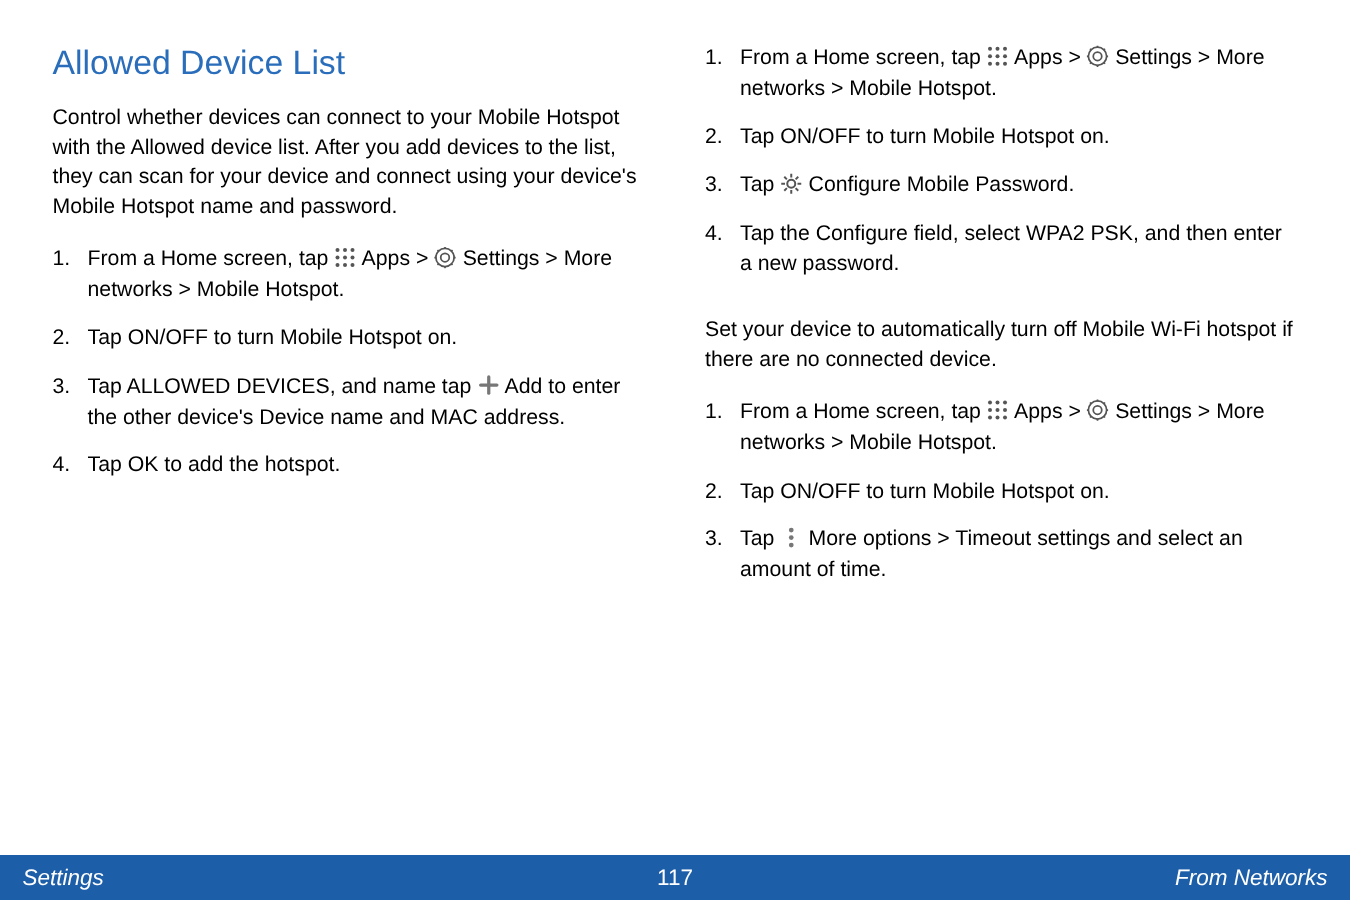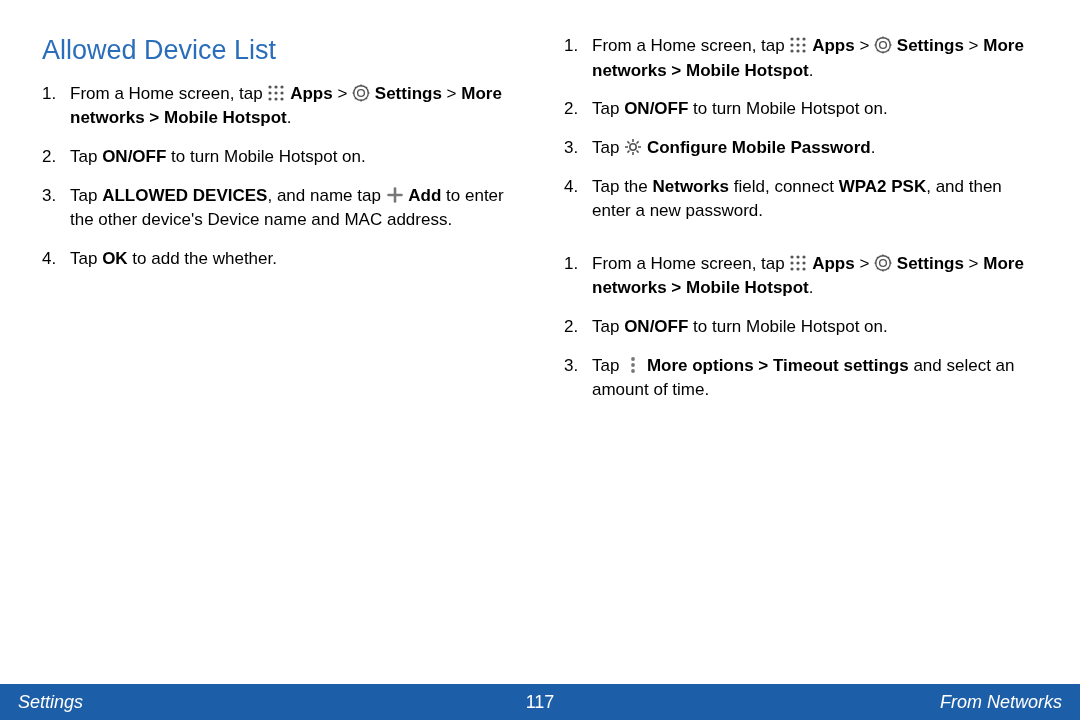--- a/index.html
+++ b/index.html
@@ -39,21 +39,21 @@
     padding-left: 28px;
     line-height: 1.45;
     margin-bottom: 14px;
   }
   ol > li::before {
     content: counter(step) ".";
     position: absolute;
     left: 0;
     top: 0;
   }
-  b { font-weight: 700; }
+  b { font-weight: 400; }
   .icon {
     display: inline-block;
     vertical-align: -3px;
     width: 18px;
     height: 18px;
   }
   .footer {
     position: absolute;
     bottom: 0;
     left: 0;
@@ -76,20 +76,21 @@
   }
   .sect { margin-bottom: 28px; }
 </style>
 </head>
 <body>
 
 <div class="page">
   <div class="col">
     <div class="sect">
       <h2 class="section-title">Allowed Device List</h2>
+      <p class="intro">Control whether devices can connect to your Mobile Hotspot with the Allowed device list. After you add devices to the list, they can scan for your device and connect using your device's Mobile Hotspot name and password.</p>
       <ol>
         <li>
           <span>From a Home screen, tap </span><span class="icon"><svg viewBox="0 0 18 18">
                 <g fill="#555">
                   <circle cx="3" cy="3" r="1.6"></circle>
                   <circle cx="9" cy="3" r="1.6"></circle>
                   <circle cx="15" cy="3" r="1.6"></circle>
                   <circle cx="3" cy="9" r="1.6"></circle>
                   <circle cx="9" cy="9" r="1.6"></circle>
                   <circle cx="15" cy="9" r="1.6"></circle>
@@ -117,21 +118,21 @@
         </li>
         <li>
           <span>Tap </span><b>ALLOWED DEVICES</b><span>, and name tap </span><span class="icon"><svg viewBox="0 0 18 18">
                 <g stroke="#777" stroke-width="2.6" stroke-linecap="round">
                   <line x1="9" y1="2.5" x2="9" y2="15.5"></line>
                   <line x1="2.5" y1="9" x2="15.5" y2="9"></line>
                 </g>
               </svg></span> <b>Add</b><span> to enter the other device's Device name and MAC address.</span>
         </li>
         <li>
-          <span>Tap </span><b>OK</b><span> to add the whether.</span>
+          <span>Tap </span><b>OK</b><span> to add the hotspot.</span>
         </li>
       </ol>
     </div>
   </div>
 
   <div class="col">
     <div class="sect">
       <ol>
         <li>
           <span>From a Home screen, tap </span><span class="icon"><svg viewBox="0 0 18 18">
@@ -173,26 +174,27 @@
                   <line x1="1" y1="9" x2="4" y2="9"></line>
                   <line x1="14" y1="9" x2="17" y2="9"></line>
                   <line x1="3.4" y1="3.4" x2="5.5" y2="5.5"></line>
                   <line x1="12.5" y1="12.5" x2="14.6" y2="14.6"></line>
                   <line x1="3.4" y1="14.6" x2="5.5" y2="12.5"></line>
                   <line x1="12.5" y1="5.5" x2="14.6" y2="3.4"></line>
                 </g>
               </svg></span> <b>Configure Mobile Password</b><span>.</span>
         </li>
         <li>
-          <span>Tap the </span><b>Networks</b><span> field, connect </span><b>WPA2 PSK</b><span>, and then enter a new password.</span>
+          <span>Tap the </span><b>Configure</b><span> field, select </span><b>WPA2 PSK</b><span>, and then enter a new password.</span>
         </li>
       </ol>
     </div>
 
     <div class="sect">
+      <p class="intro">Set your device to automatically turn off Mobile Wi-Fi hotspot if there are no connected device.</p>
       <ol>
         <li>
           <span>From a Home screen, tap </span><span class="icon"><svg viewBox="0 0 18 18">
                 <g fill="#555">
                   <circle cx="3" cy="3" r="1.6"></circle>
                   <circle cx="9" cy="3" r="1.6"></circle>
                   <circle cx="15" cy="3" r="1.6"></circle>
                   <circle cx="3" cy="9" r="1.6"></circle>
                   <circle cx="9" cy="9" r="1.6"></circle>
                   <circle cx="15" cy="9" r="1.6"></circle>

